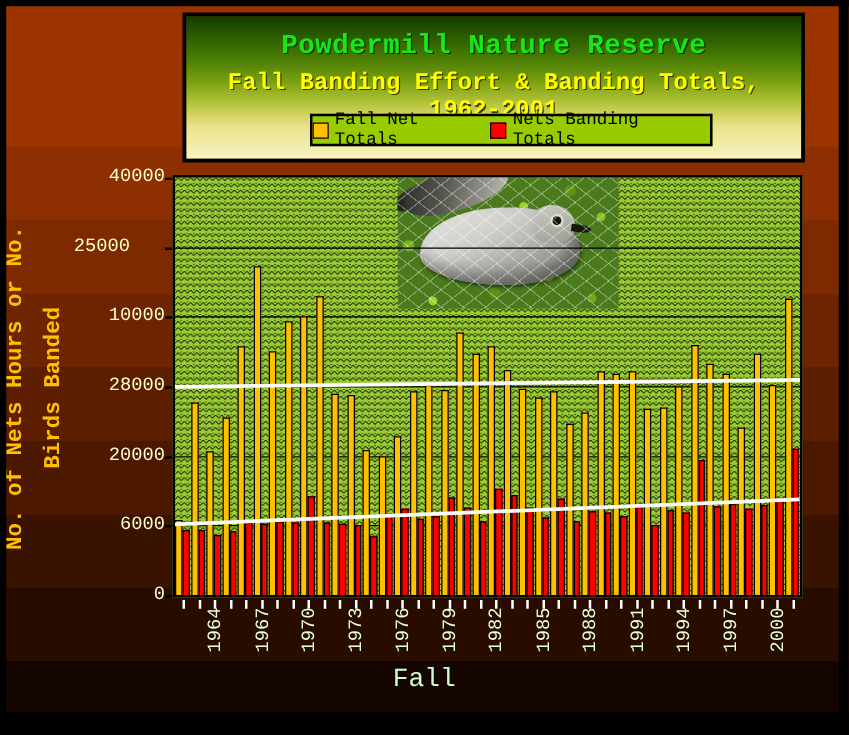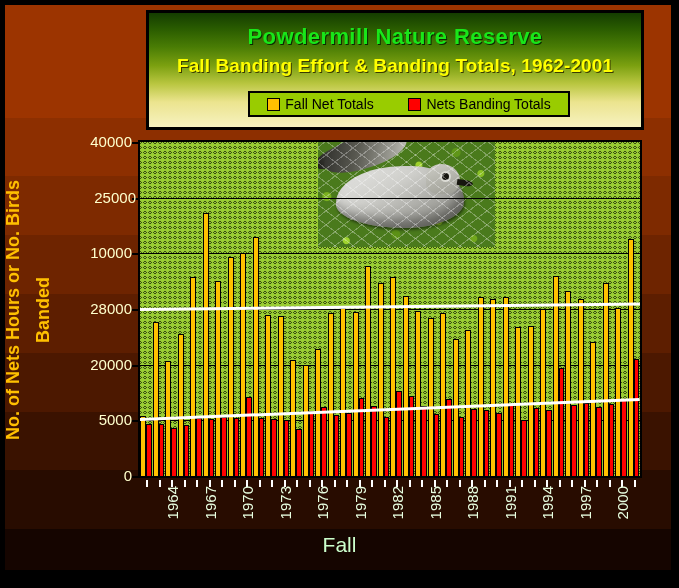--- a/index.html
+++ b/index.html
@@ -1,19 +1,19 @@
 <!DOCTYPE html>
 <html><head>
 <meta charset="utf-8">
 <style>
   html,body{margin:0;padding:0;background:#000;}
   body{width:679px;height:588px;overflow:hidden;
        font-family:"Liberation Sans", sans-serif;}
 
-  #app{position:relative;width:679px;height:588px;overflow:hidden;background:#b91c1c;}
+  #app{position:relative;width:679px;height:588px;overflow:hidden;background:#b91c1c;font-family:Liberation Mono, monospace;}
 
   
   #bg{position:absolute;left:0;top:0;width:679px;height:588px;
       background:linear-gradient(to bottom,
         #9c3400 0px, #9c3400 118px,
         #8d2f00 118px, #8d2f00 176px,
         #7e2a00 176px, #7e2a00 235px,
         #6e2400 235px, #6e2400 294px,
         #5d1e00 294px, #5d1e00 353px,
         #4c1800 353px, #4c1800 412px,
@@ -239,25 +239,25 @@
       <div class="bar y" title="2000: 15100" style="left: 475.375px; width: 5.75px; height: 168.113px;"></div>
       <div class="bar r" title="2000: 6900" style="left: 481.125px; width: 5.75px; height: 76.82px;"></div>
       <div class="bar y" title="2001: 21300" style="left: 487.875px; width: 5.75px; height: 237.14px;"></div>
       <div class="bar r" title="2001: 10500" style="left: 493.625px; width: 5.75px; height: 116.9px;"></div>
       <div class="trend" style="left: 0px; top: 165.887px; width: 500.031px; background: rgb(255, 255, 255); transform: rotate(-0.637867deg);"></div>
       <div class="trend" style="left: 0px; top: 276.107px; width: 500.401px; background: rgb(255, 255, 255); transform: rotate(-2.29519deg);"></div>
     </div>
 
   <div id="xtitle">Fall</div>
 <div class="ylab" style="top: 467px; right: 547px;">0</div>
-    <div class="ylab" style="top: 411.333px; right: 547px;">5000</div>
+    <div class="ylab" style="top: 411.333px; right: 547px;">6000</div>
     <div class="ylab" style="top: 355.667px; right: 547px;">20000</div>
     <div class="ylab" style="top: 300px; right: 547px;">28000</div>
     <div class="ylab" style="top: 244.333px; right: 547px;">10000</div>
-    <div class="ylab" style="top: 188.667px; right: 543px;">25000</div>
+    <div class="ylab" style="top: 188.667px; right: 575px;">25000</div>
     <div class="ylab" style="top: 133px; right: 547px;">40000</div>
     <div class="xtick" style="left: 146.25px;"></div>
     <div class="xtick" style="left: 158.75px;"></div>
     <div class="xtick" style="left: 171.25px;"></div>
     <div class="xlab" style="left: 164.25px;">1964</div>
     <div class="xtick" style="left: 183.75px;"></div>
     <div class="xtick" style="left: 196.25px;"></div>
     <div class="xtick" style="left: 208.75px;"></div>
     <div class="xlab" style="left: 201.75px;">1967</div>
     <div class="xtick" style="left: 221.25px;"></div>

